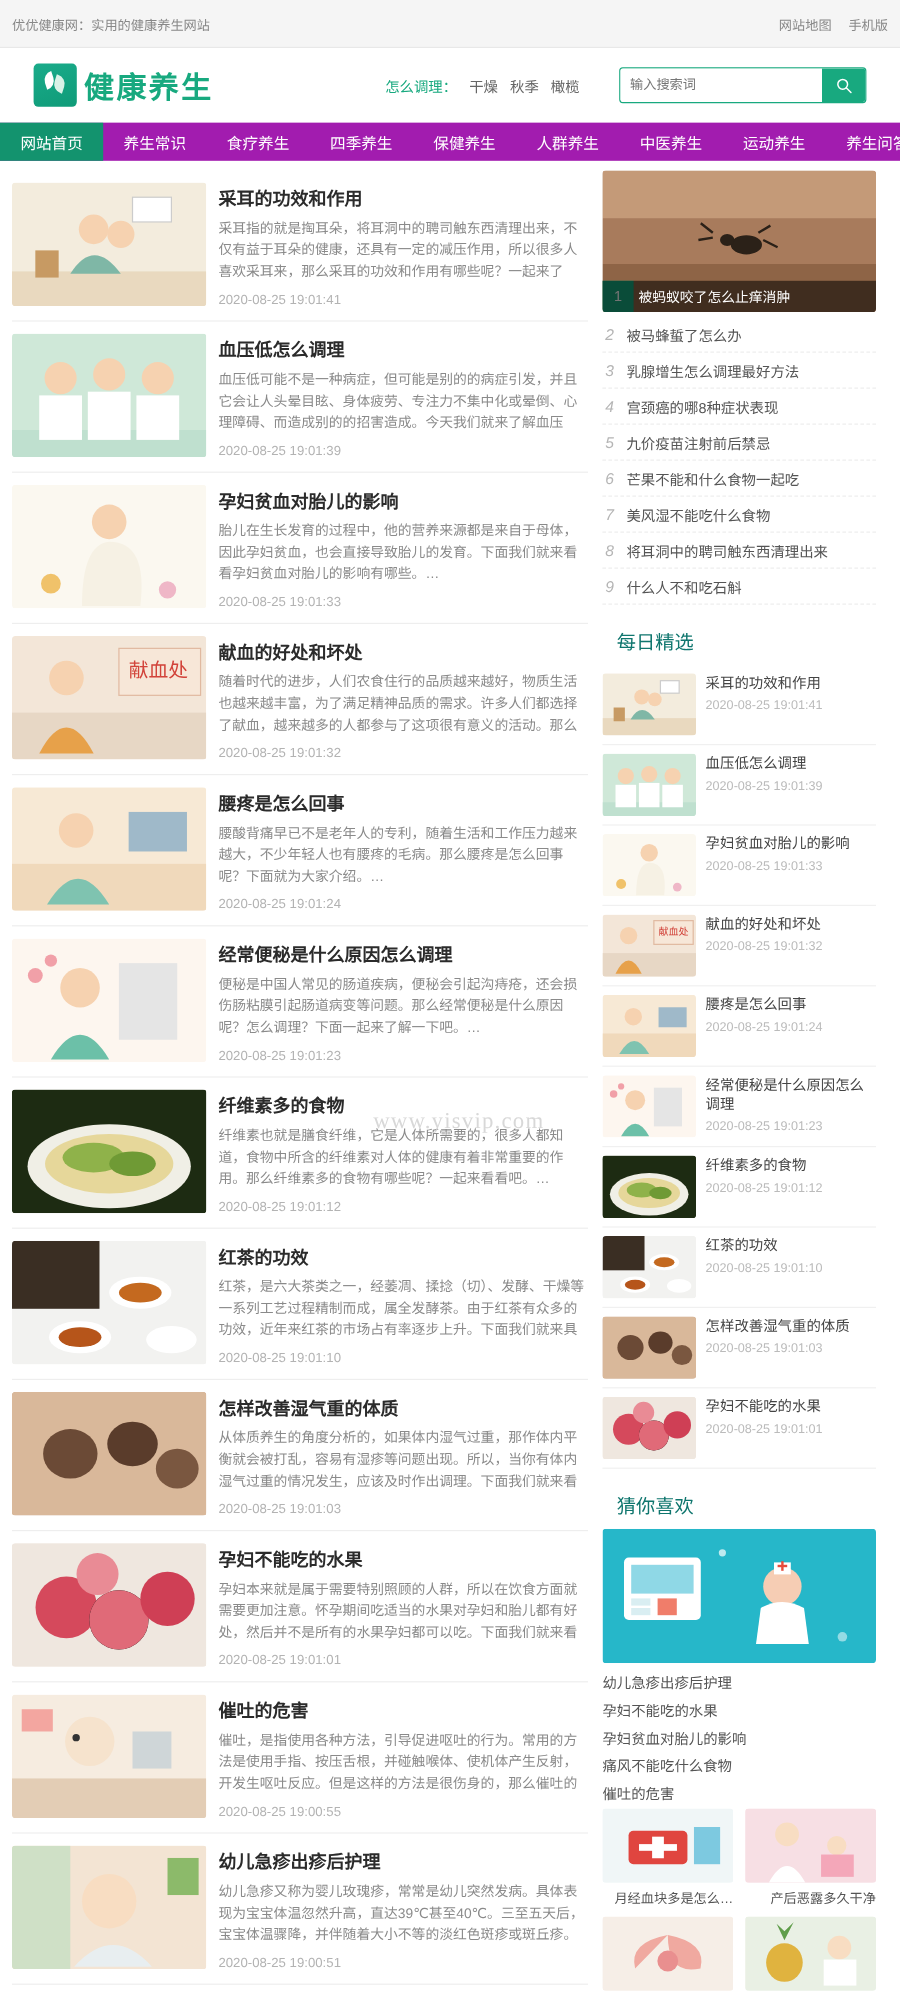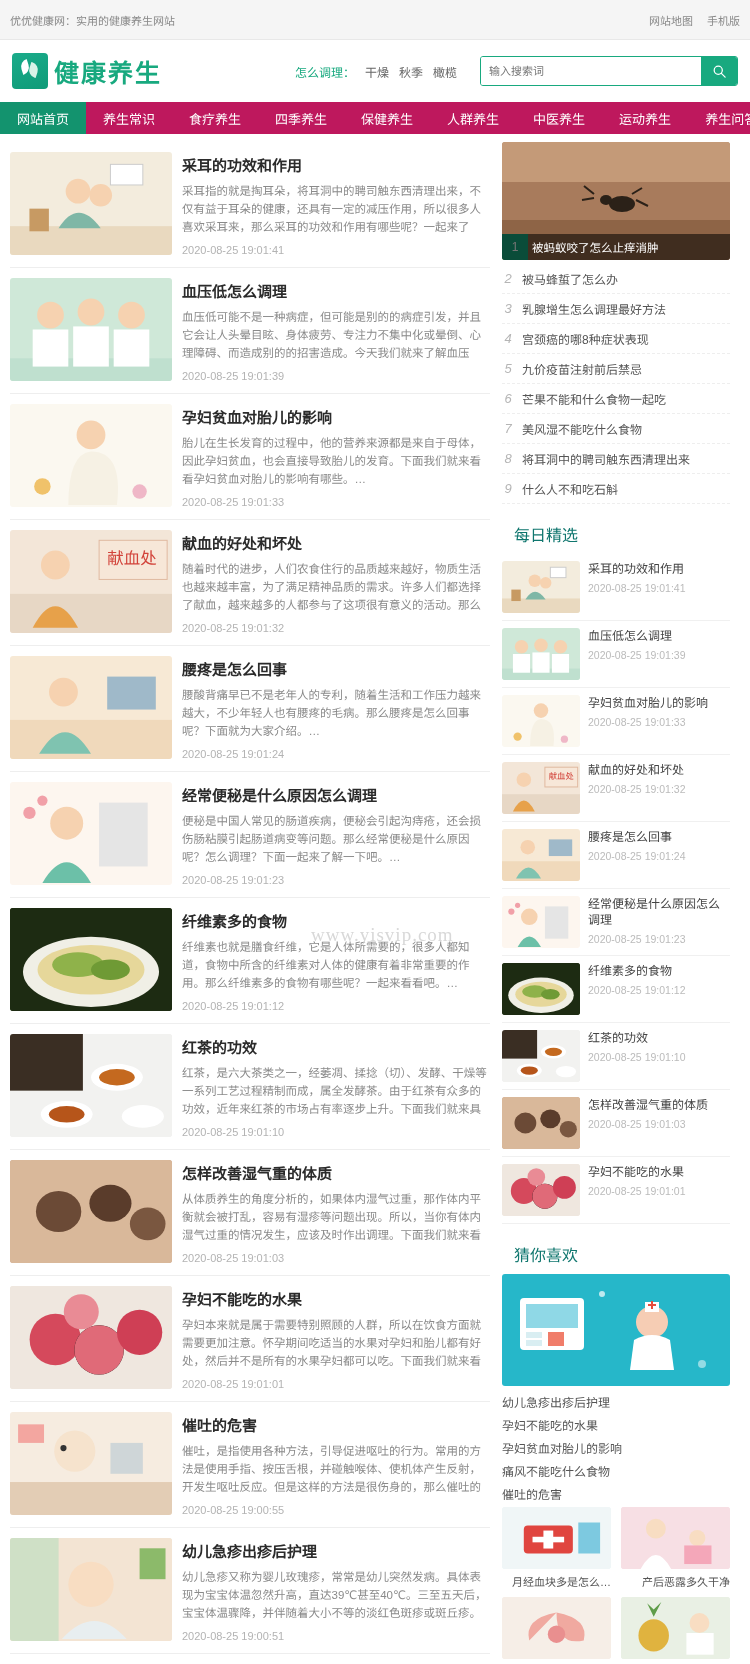--- a/index.html
+++ b/index.html
@@ -12,21 +12,21 @@
   }
   .topbar {
     height:40px; background:#f5f5f5; border-bottom:1px solid #e8e8e8;
     display:flex; align-items:center; justify-content:space-between;
     padding:0 10px; font-size:11px; color:#888;
   }
   .topbar .right { display:flex; gap:14px; }
   .topbar .right span { color:#888; }
 
   .header {
-    height:62px; display:flex; align-items:center; padding:0 12px;
+    height:62px; display:flex; align-items:center; padding:0 28px;
     background:#fff; position:relative;
   }
   .logo-wrap { display:flex; align-items:center; gap:6px; width:260px; }
   .logo-mark {
     width:36px; height:36px; border-radius:4px;
     background:linear-gradient(160deg,#1aab8a,#0f9b78);
     position:relative;
   }
   .logo-mark:before{
     content:""; position:absolute; left:9px; top:7px; width:8px; height:14px;
@@ -36,35 +36,35 @@
     content:""; position:absolute; left:17px; top:10px; width:9px; height:14px;
     background:#d9f2e7; border-radius:0 8px 0 8px; transform:rotate(18deg);
   }
   .logo-text { font-size:25px; font-weight:bold; color:#18a97f; letter-spacing:2px; }
 
   .hot { display:flex; align-items:center; gap:10px; font-size:12px; flex:1; justify-content:center;}
   .hot .label { color:#18a97f; }
   .hot a { color:#666; text-decoration:none; }
 
   .search {
-    width:258px; height:30px; border:1px solid #18a97f; border-radius:3px;
+    width:206px; height:30px; border:1px solid #18a97f; border-radius:3px;
     display:flex; overflow:hidden; margin-left:auto;
   }
   .search input {
     flex:1; border:0; outline:0; padding:0 8px; font-size:11px; color:#bbb;
     font-family:inherit;
   }
   .search .btn {
     width:36px; background:#18a97f; display:flex; align-items:center; justify-content:center;
     cursor:pointer;
   }
   .search .btn svg { width:15px; height:15px; }
 
   .nav {
-    height:32px; background:#be185d; display:flex; align-items:stretch;
+    height:32px; background:#a21caf; display:flex; align-items:stretch;
     color:#fff; font-size:13px;
   }
   .nav .item {
     padding:0 17px; display:flex; align-items:center; cursor:pointer; white-space:nowrap;
   }
   .nav .item.active { background:#13936e; }
 
   .wrap { display:flex; padding:8px 10px 0 10px; gap:12px; }
   .main { width:480px; }
   .side { width:228px; }

